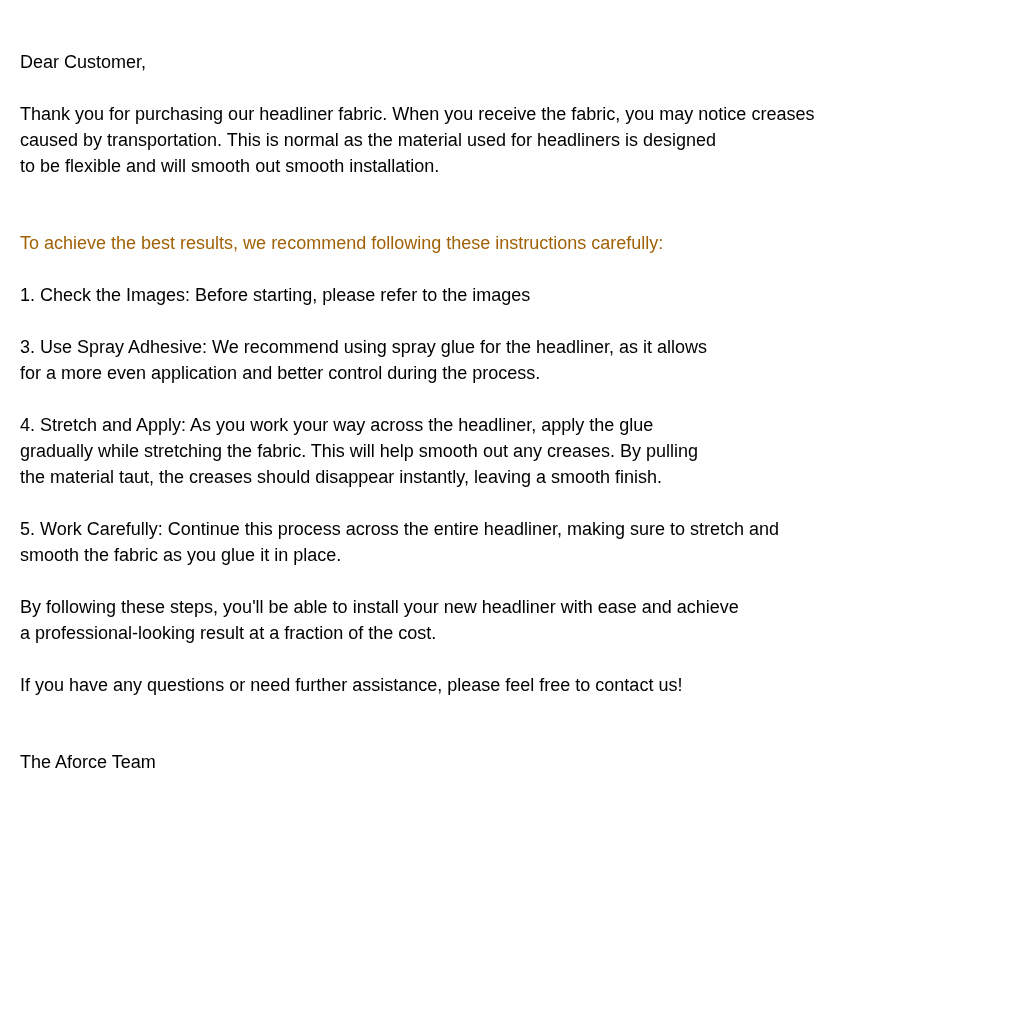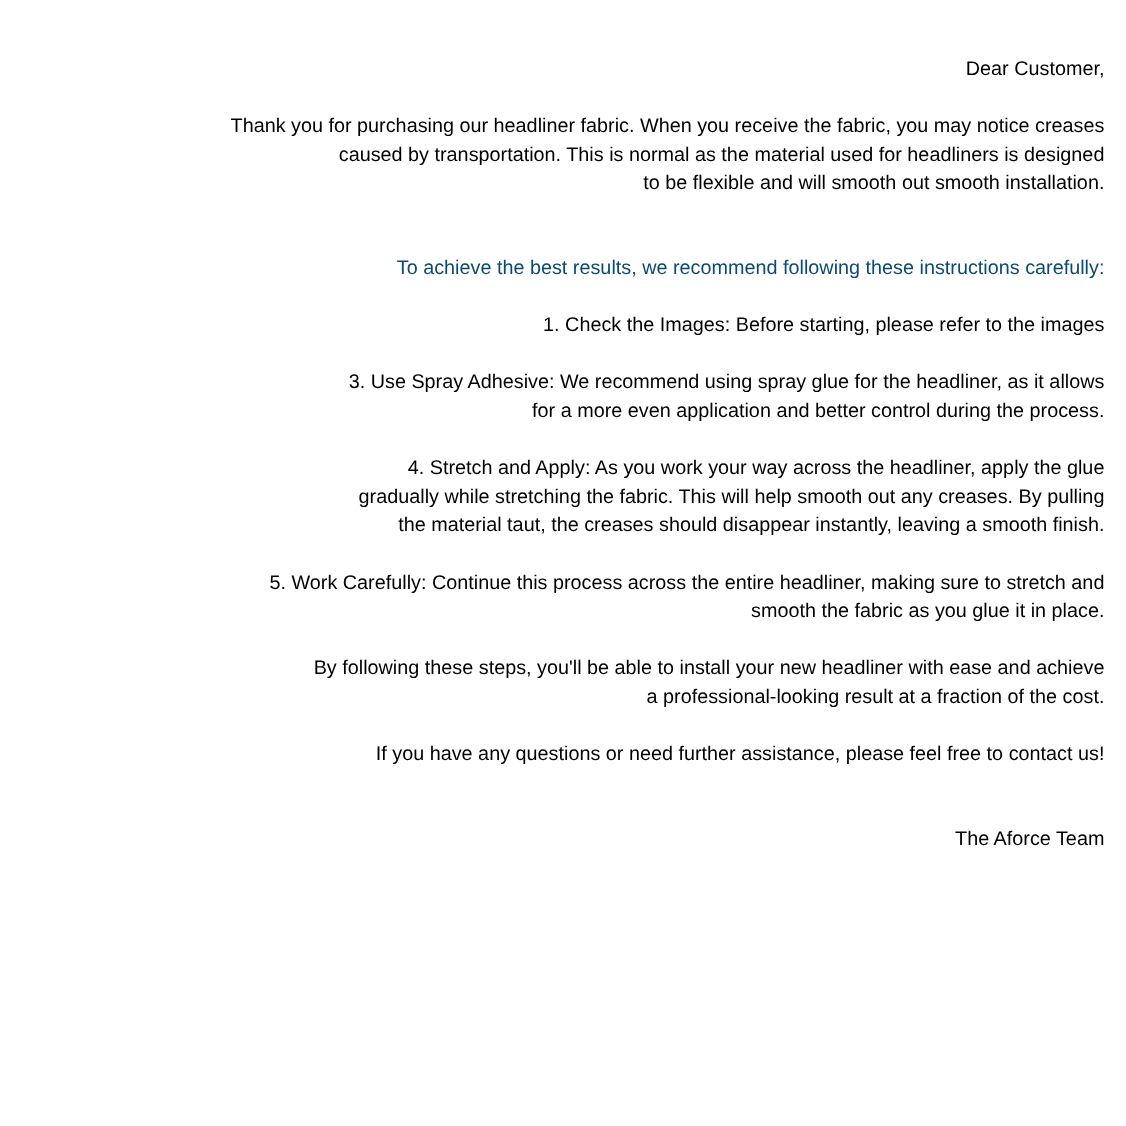--- a/index.html
+++ b/index.html
@@ -12,35 +12,35 @@
     height: 1024px;
     font-family: "Liberation Sans", "DejaVu Sans", sans-serif;
     color: #000000;
     overflow: hidden;
   }
   .page {
     width: 1024px;
     height: 1024px;
     box-sizing: border-box;
     padding: 49px 20px 0 20px;
-    text-align: right;
+    text-align: left;
   }
   .line {
     font-size: 18px;
     line-height: 26px;
     white-space: nowrap;
   }
   .para {
     margin: 0 0 26px 0;
   }
   .para.gap-large {
     margin-bottom: 51px;
   }
   .heading-red .line {
-    color: #0c4a6e;
+    color: #a16207;
     margin-top: 12px;
   }
 </style>
 </head>
 <body>
 
 <div class="page">
 
   <div class="para">
     <div class="line">Dear Customer,</div>

